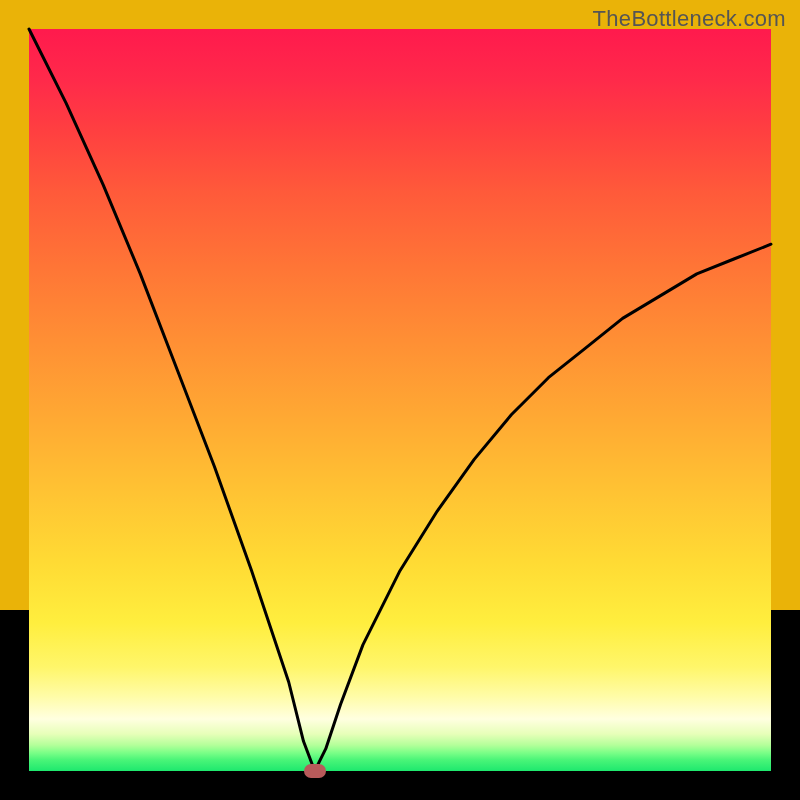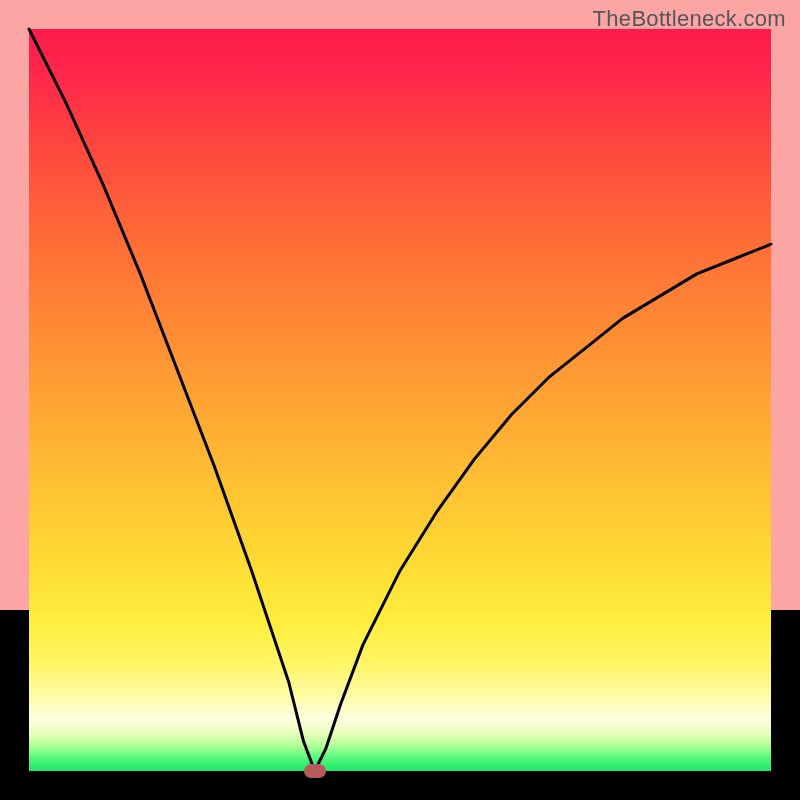--- a/index.html
+++ b/index.html
@@ -8,21 +8,21 @@
     width: 800px;
     height: 800px;
     overflow: hidden;
     font-family: Arial, Helvetica, sans-serif;
     background: #000;
   }
   .frame {
     position: relative;
     width: 800px;
     height: 610px;
-    background: #fca5a5;
+    background: #eab308;
   }
   .watermark {
     position: absolute;
     top: 6px;
     right: 14px;
     color: #555;
     font-size: 22px;
     font-weight: 400;
     letter-spacing: 0.3px;
     z-index: 5;

